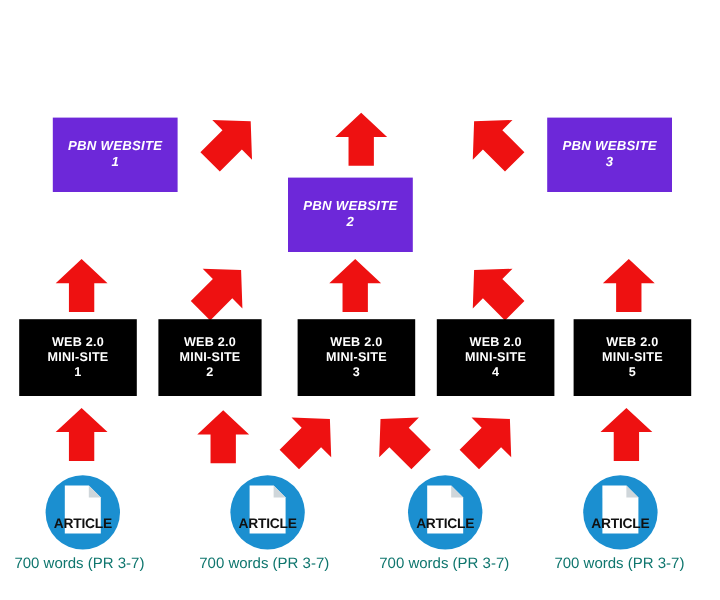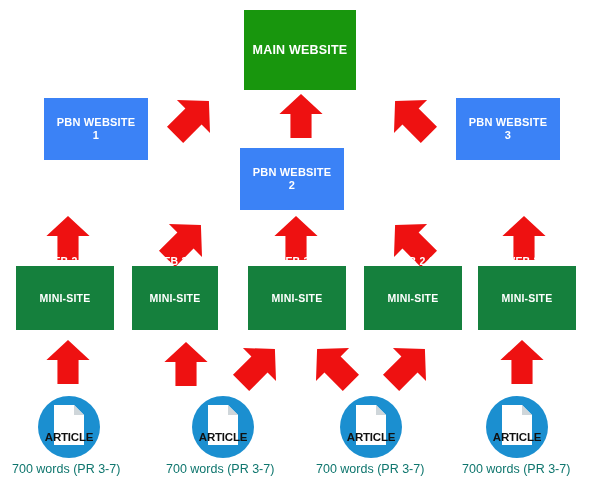--- a/index.html
+++ b/index.html
@@ -30,27 +30,27 @@
     font-weight: bold;
     letter-spacing: 0.2px;
     line-height: 1.18;
     text-rendering: optimizeLegibility;
   }
   .node-main {
     background: #18960d;
     font-size: 12.5px;
   }
   .node-pbn {
-    background: #3b82f6;
+    background: #6d28d9;
     font-size: 11px;
+    font-style: italic;
   }
   .node-web {
-    background: #15803d;
+    background: #000000;
     font-size: 10.5px;
-    gap: 24px;
   }
   .node .line {
     display: block;
     white-space: nowrap;
   }
 
   .article {
     position: absolute;
     width: 62px;
     height: 62px;
@@ -158,23 +158,20 @@
     <div class="arrow" style="left: 382px; top: 340px; width: 52px; height: 52px; transform: rotate(45deg);">
       <svg width="52" height="52" viewBox="0 0 100 100">
         <polygon points="50,4 95,46 72,46 72,96 28,96 28,46 5,46" fill="#ee1111"></polygon>
       </svg>
     </div>
     <div class="arrow" style="left: 498px; top: 338px; width: 48px; height: 48px; transform: rotate(0deg);">
       <svg width="48" height="48" viewBox="0 0 100 100">
         <polygon points="50,4 95,46 72,46 72,96 28,96 28,46 5,46" fill="#ee1111"></polygon>
       </svg>
     </div>
-    <div class="node node-main" style="left: 244px; top: 10px; width: 112px; height: 80px;">
-      <span class="line">MAIN WEBSITE</span>
-    </div>
     <div class="node node-pbn" style="left: 44px; top: 98px; width: 104px; height: 62px;">
       <span class="line">PBN WEBSITE</span>
       <span class="line">1</span>
     </div>
     <div class="node node-pbn" style="left: 240px; top: 148px; width: 104px; height: 62px;">
       <span class="line">PBN WEBSITE</span>
       <span class="line">2</span>
     </div>
     <div class="node node-pbn" style="left: 456px; top: 98px; width: 104px; height: 62px;">
       <span class="line">PBN WEBSITE</span>

